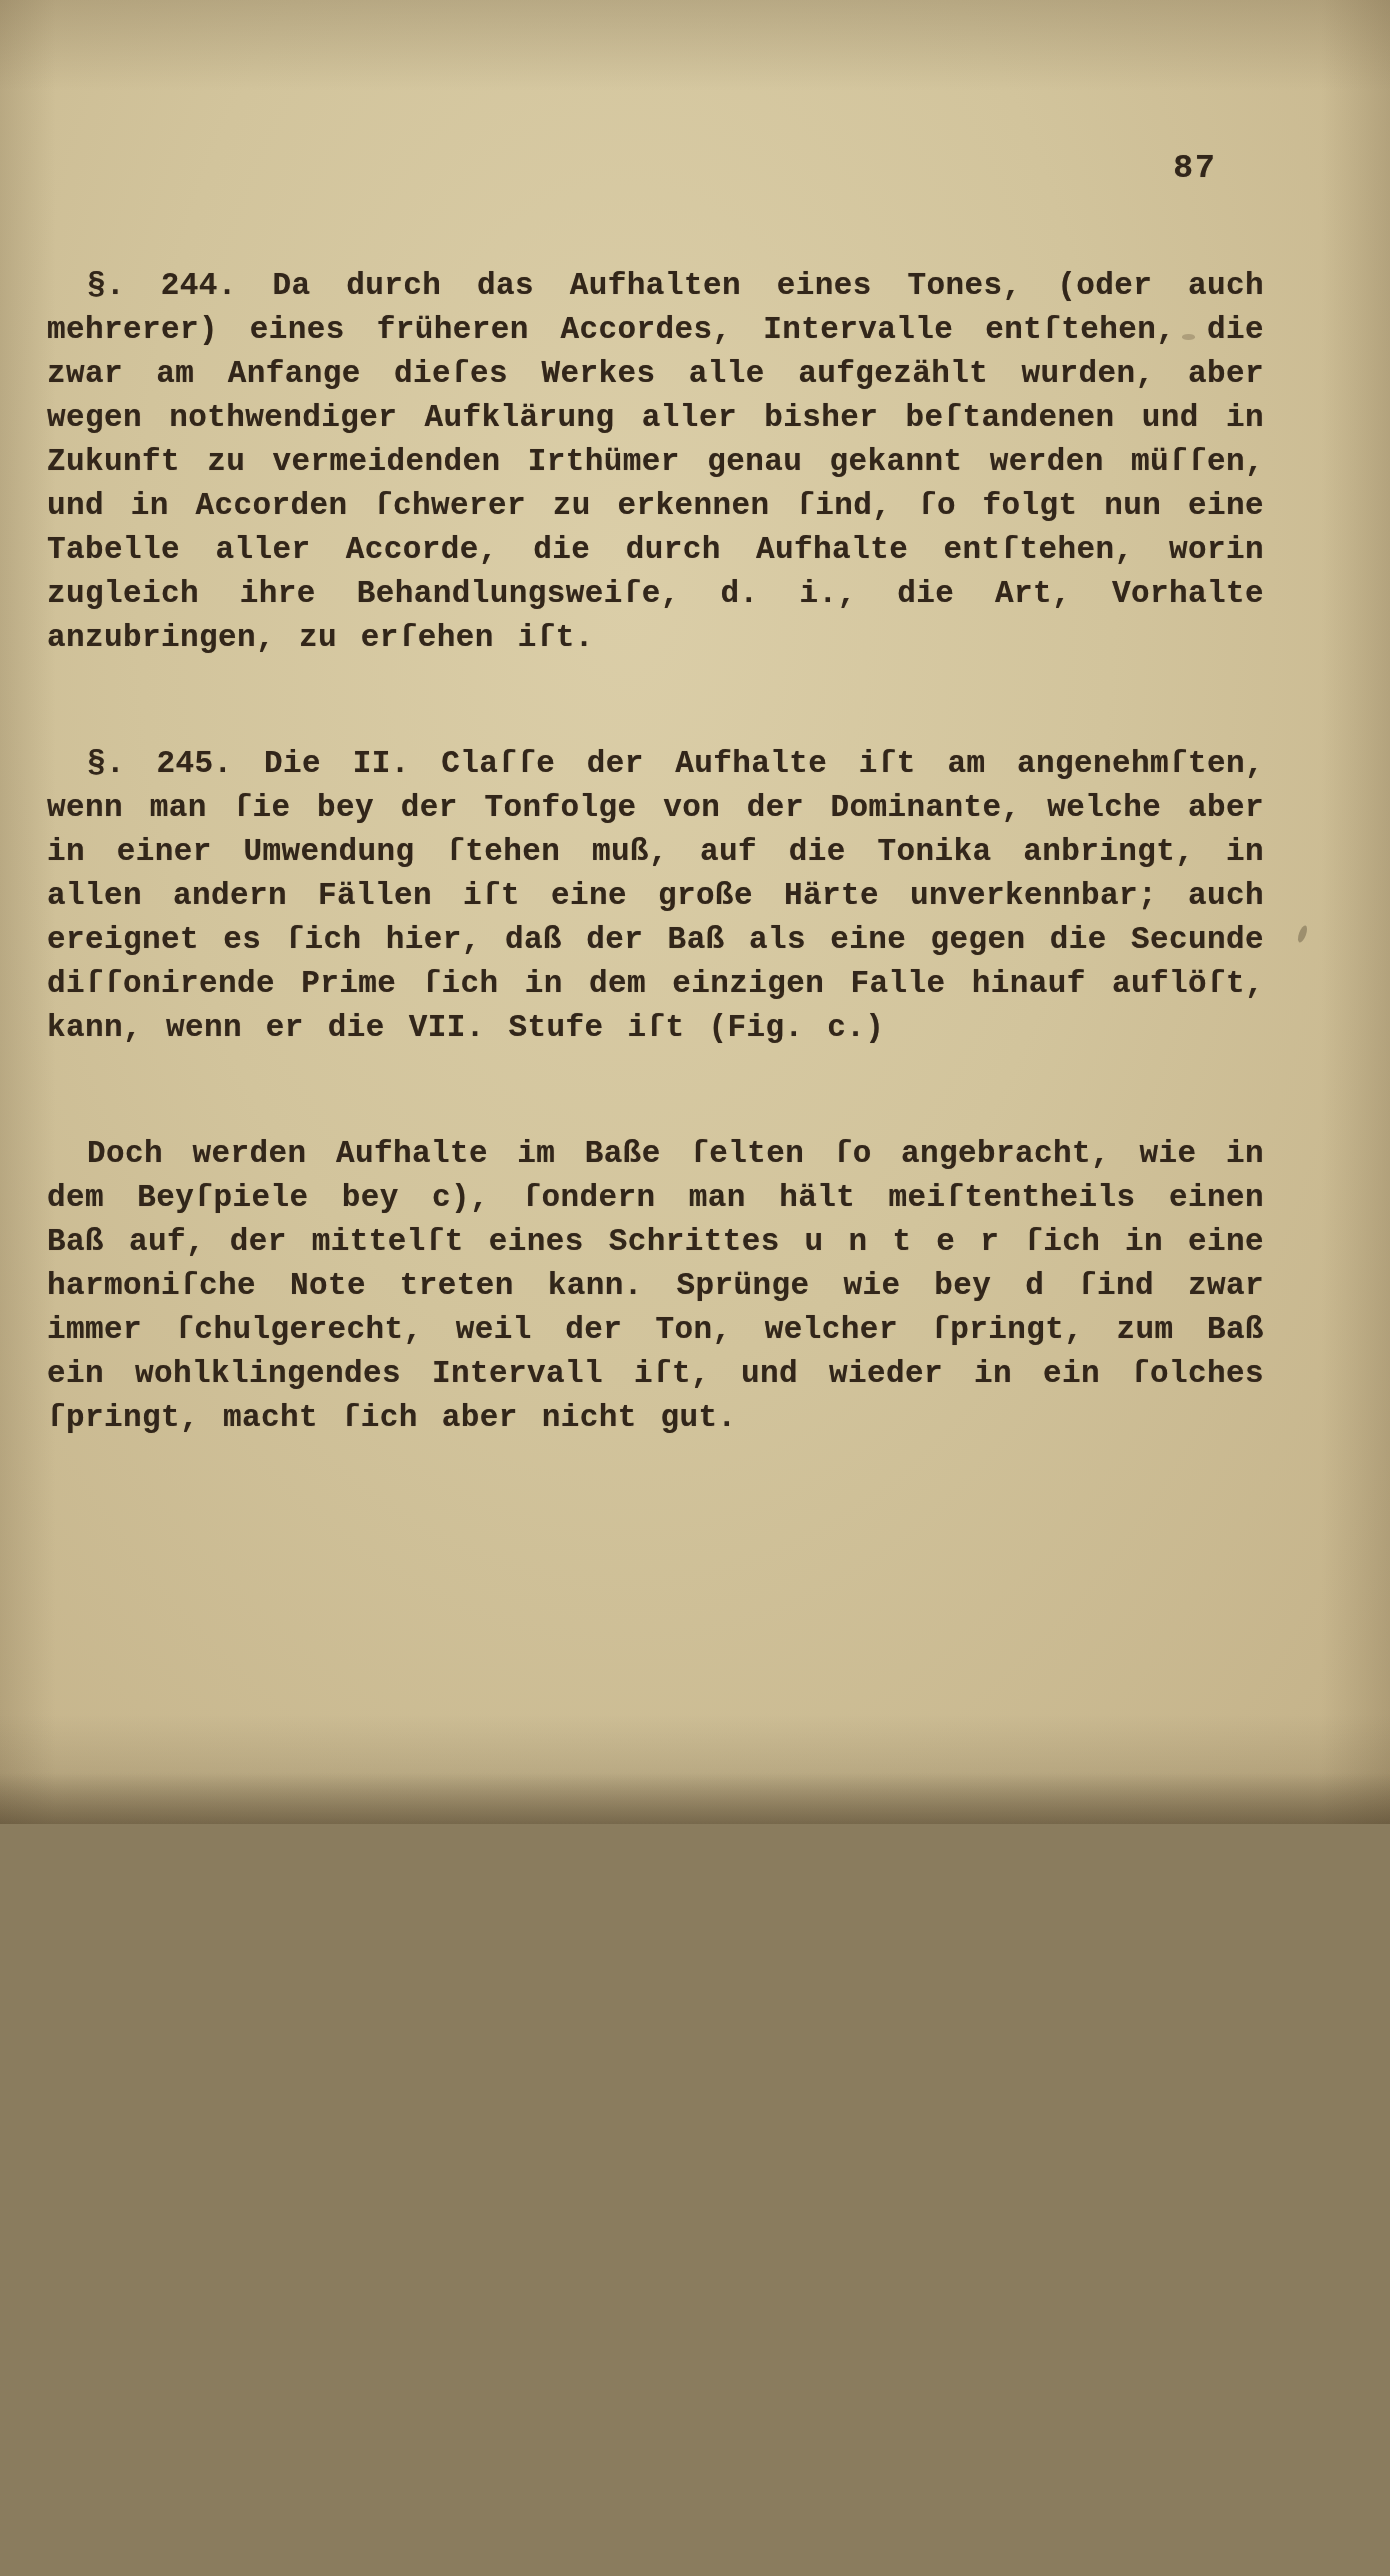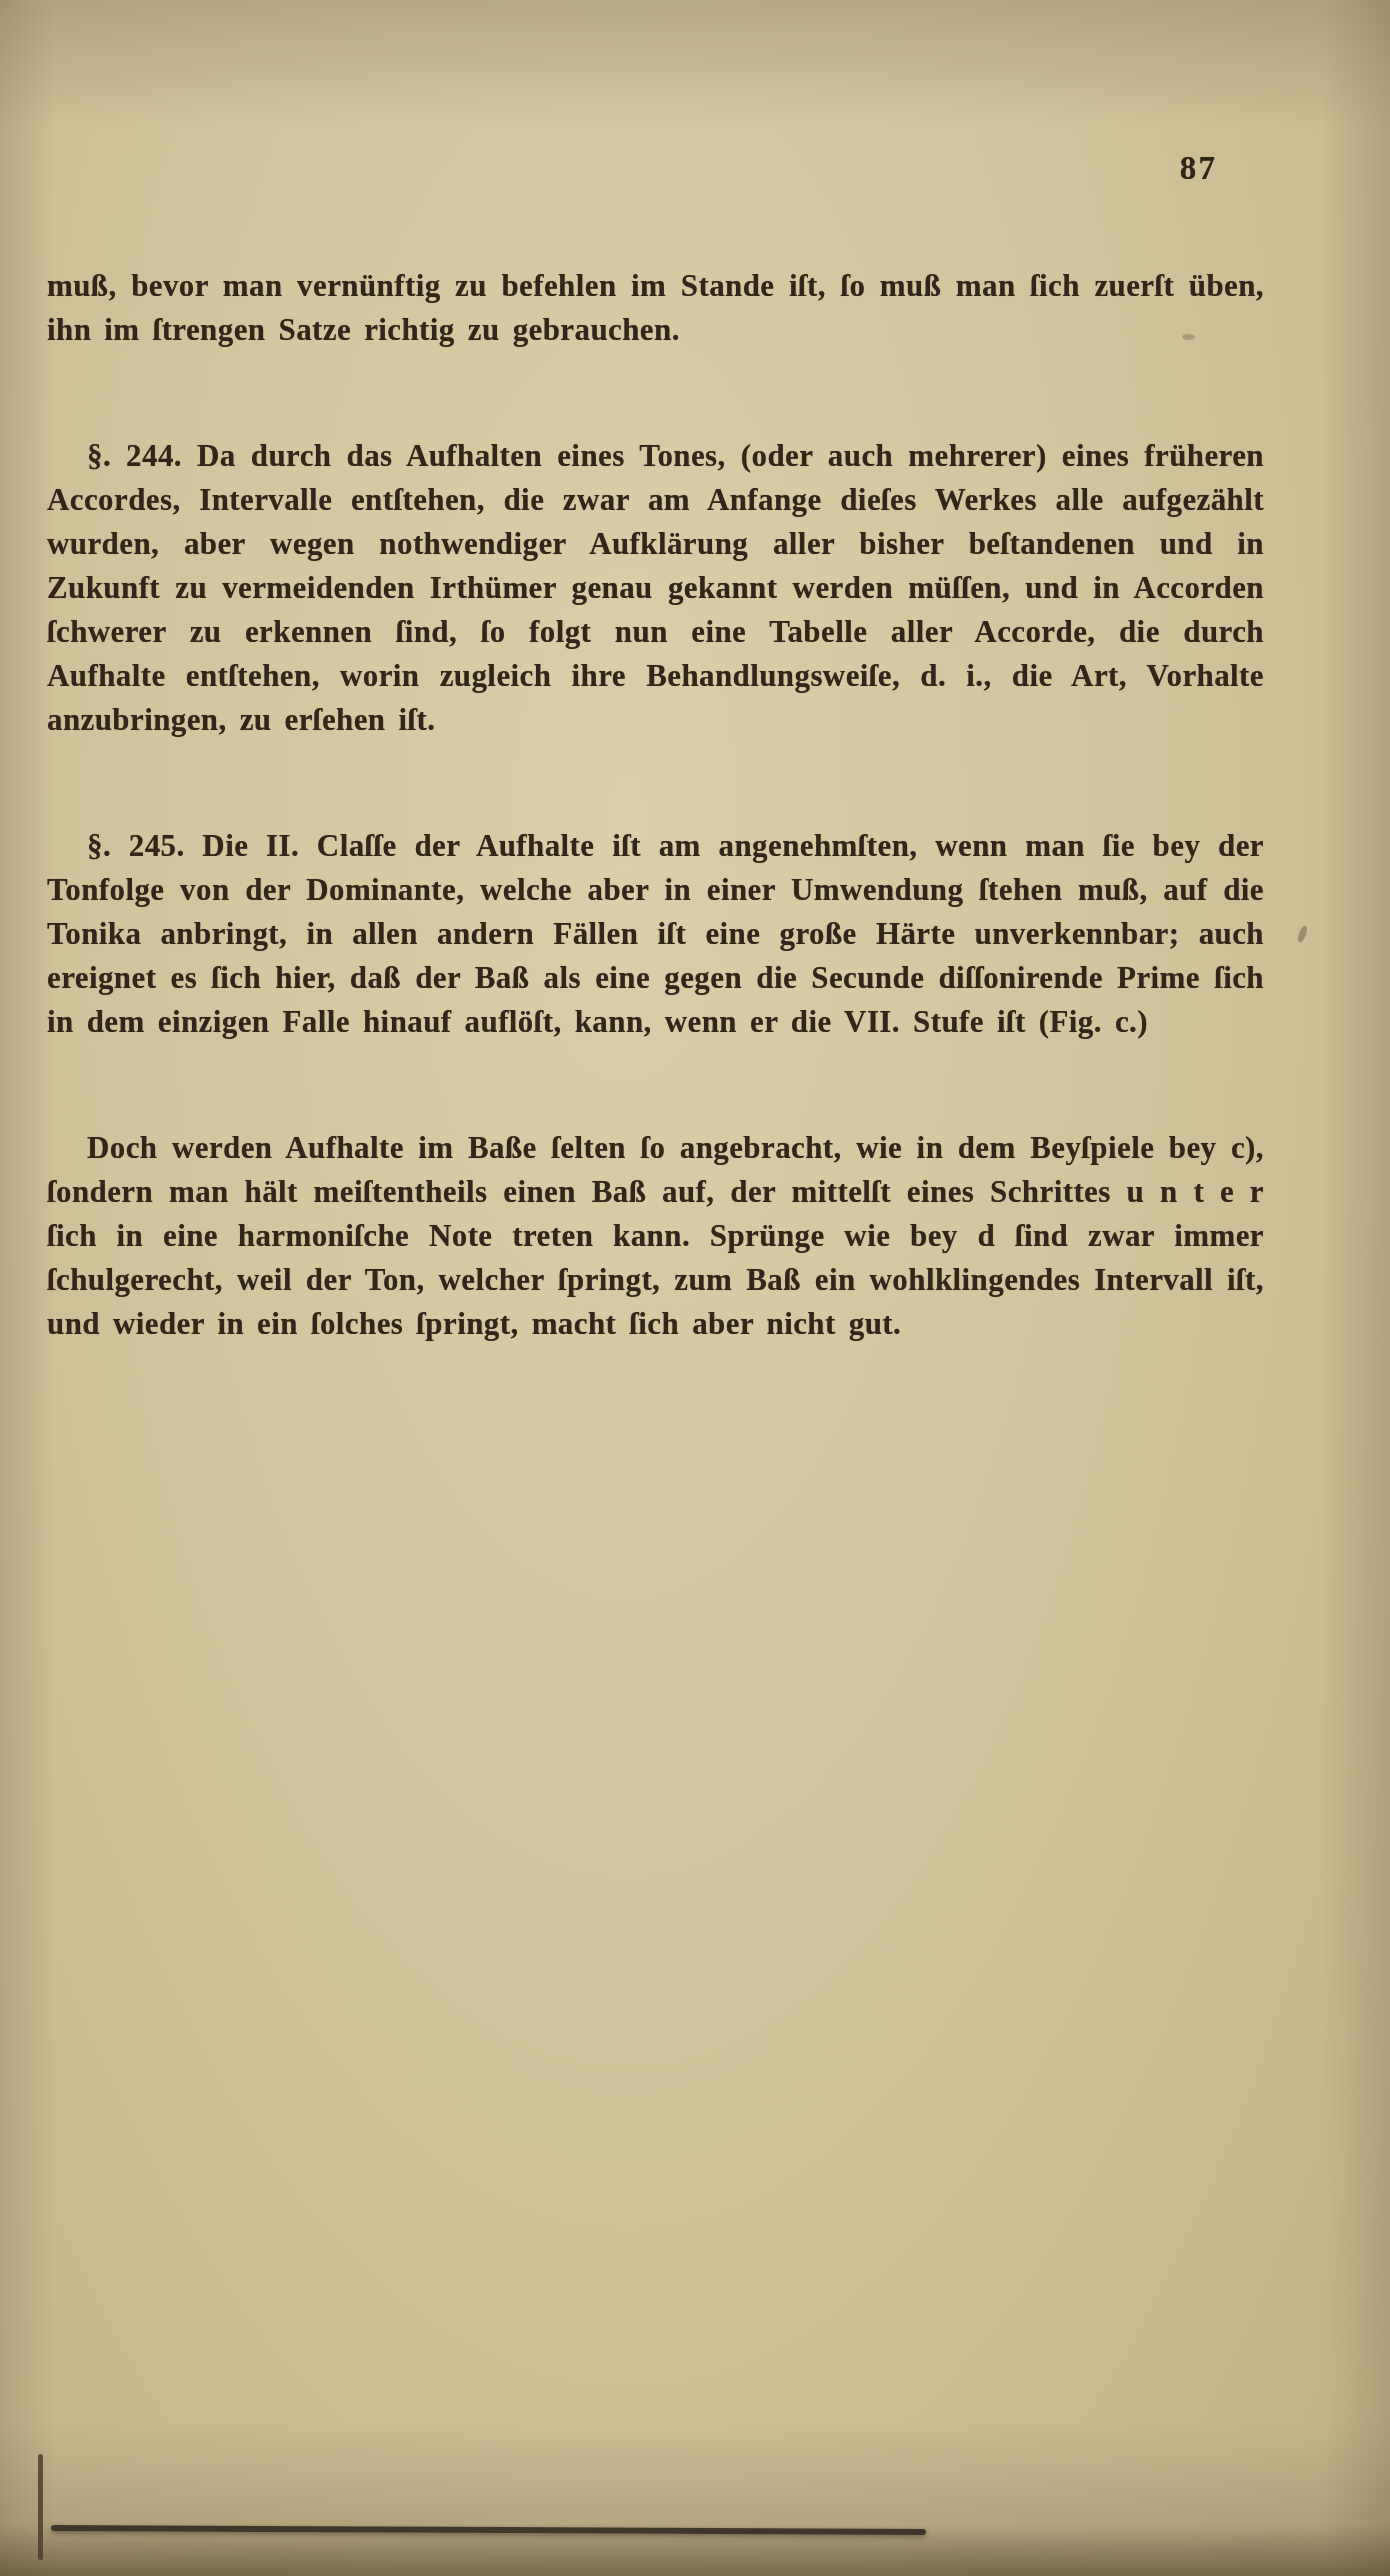--- a/index.html
+++ b/index.html
@@ -3,23 +3,23 @@
 <meta charset="utf-8">
 <style>
   html, body {
     margin: 0;
     padding: 0;
     background: #8a7c5e;
   }
   .page {
     position: relative;
     width: 1391px;
-    height: 2576px;
+    height: 1824px;
     overflow: hidden;
-    font-family: Liberation Serif, serif;
+    font-family: Liberation Mono, monospace;
     color: #32261a;
     background-color: #cec096;
     background-image:
       linear-gradient(180deg, rgba(110,92,62,0.28) 0%, rgba(110,92,62,0) 5%),
       linear-gradient(0deg, rgba(92,76,50,0.30) 0%, rgba(92,76,50,0) 6%),
       linear-gradient(90deg, rgba(110,92,62,0.22) 0%, rgba(110,92,62,0) 4%, rgba(110,92,62,0) 95%, rgba(110,92,62,0.26) 100%),
       radial-gradient(ellipse at 45% 32%, #dbcea8 0%, #d2c49c 45%, #c3b188 100%);
   }
   .page-number {
     position: absolute;
@@ -97,21 +97,20 @@
 </style>
 </head>
 <body>
 
 <div class="page">
 
   <div class="page-number">87</div>
 
   <div class="text-block">
 
-    <p class="para noindent">muß, bevor man vernünftig zu befehlen im Stande iſt, ſo muß man ſich zuerſt üben, ihn im ſtrengen Satze richtig zu gebrauchen.</p>
 
     <p class="para indent">§. 244. Da durch das Aufhalten eines Tones, (oder auch mehrerer) eines früheren Accordes, Intervalle entſtehen, die zwar am Anfange dieſes Werkes alle aufgezählt wurden, aber wegen nothwendiger Aufklärung aller bisher beſtandenen und in Zukunft zu vermeidenden Irthümer genau gekannt werden müſſen, und in Accorden ſchwerer zu erkennen ſind, ſo folgt nun eine Tabelle aller Accorde, die durch Aufhalte entſtehen, worin zugleich ihre Behandlungsweiſe, d. i., die Art, Vorhalte anzubringen, zu erſehen iſt.</p>
 
     <p class="para indent">§. 245. Die II. Claſſe der Aufhalte iſt am angenehmſten, wenn man ſie bey der Tonfolge von der Dominante, welche aber in einer Umwendung ſtehen muß, auf die Tonika anbringt, in allen andern Fällen iſt eine große Härte unverkennbar; auch ereignet es ſich hier, daß der Baß als eine gegen die Secunde diſſonirende Prime ſich in dem einzigen Falle hinauf auflöſt, kann, wenn er die VII. Stufe iſt (Fig. c.)</p>
 
     <p class="para indent">Doch werden Aufhalte im Baße ſelten ſo angebracht, wie in dem Beyſpiele bey c), ſondern man hält meiſtentheils einen Baß auf, der mittelſt eines Schrittes u n t e r ſich in eine harmoniſche Note treten kann. Sprünge wie bey d ſind zwar immer ſchulgerecht, weil der Ton, welcher ſpringt, zum Baß ein wohlklingendes Intervall iſt, und wieder in ein ſolches ſpringt, macht ſich aber nicht gut.</p>
 
   </div>
 
   <div class="speck-1"></div>

